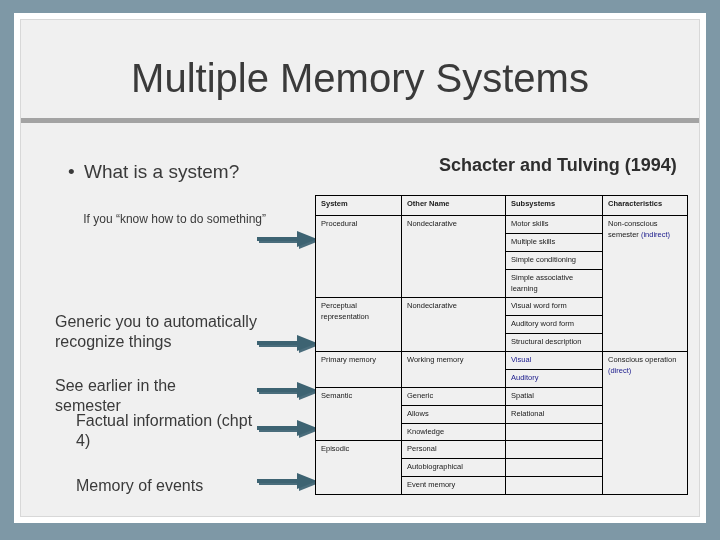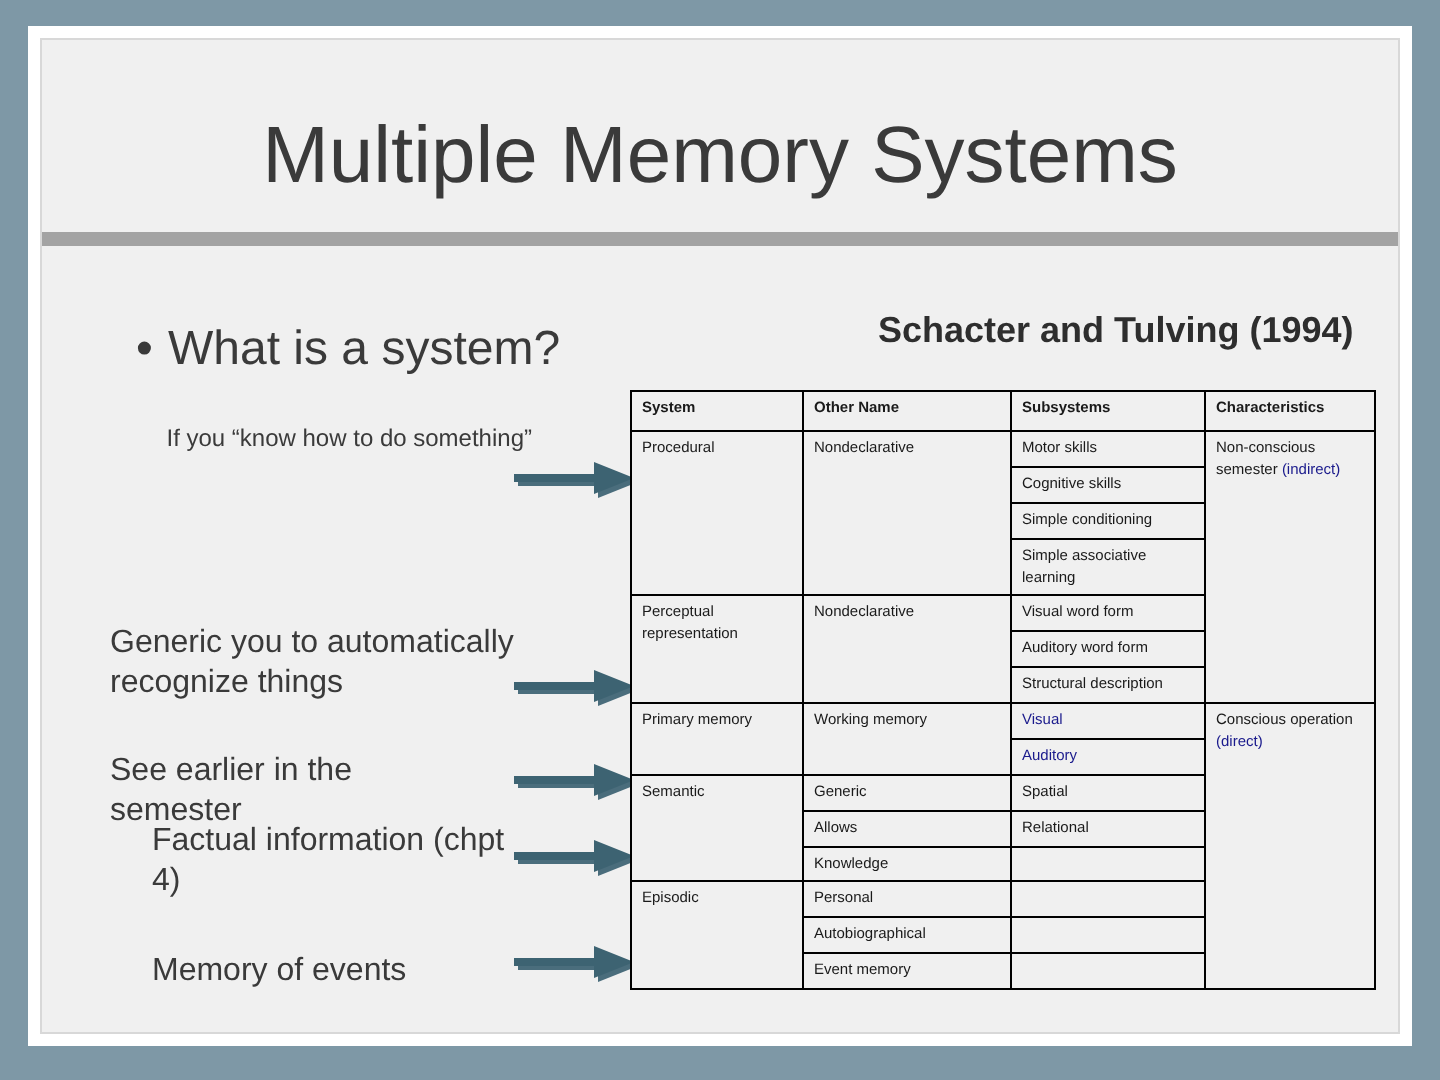--- a/index.html
+++ b/index.html
@@ -36,21 +36,21 @@
   }
 
   
   #title-band {
     position: absolute;
     left: 0;
     top: 0;
     width: 100%;
     height: 103px;
     background: #f0f0f0;
-    border-bottom: 7px solid #a3a3a3;
+    border-bottom: 5px solid #a3a3a3;
     box-sizing: border-box;
   }
   #slide-title {
     position: absolute;
     left: 0;
     right: 0;
     top: 36px;
     text-align: center;
     font-size: 40px;
     color: #3a3a3a;
@@ -70,21 +70,21 @@
 
   .txt {
     position: absolute;
     color: #3a3a3a;
     line-height: 1.22;
   }
 
   #bullet-what {
     left: 47px;
     top: 29px;
-    font-size: 24px;
+    font-size: 19px;
     white-space: nowrap;
   }
   #bullet-what .dot {
     display: inline-block;
     width: 16px;
   }
 
   #attribution {
     left: 418px;
     top: 24px;
@@ -224,21 +224,21 @@
           <tr>
             <td class="edge-left" rowspan="4">Procedural</td>
             <td rowspan="4">Nondeclarative</td>
             <td class="edge-top">Motor skills</td>
             <td class="edge-left edge-right" rowspan="7">
               <span>Non-conscious semester</span>
               <span class="blue">(indirect)</span>
             </td>
           </tr>
           <tr>
-            <td>Cognitive skills</td>
+            <td>Multiple skills</td>
           </tr>
           <tr>
             <td>Simple conditioning</td>
           </tr>
           <tr>
             <td class="edge-bot">Simple associative learning</td>
           </tr>
 
           <tr>
             <td class="edge-left" rowspan="3">Perceptual representation</td>

